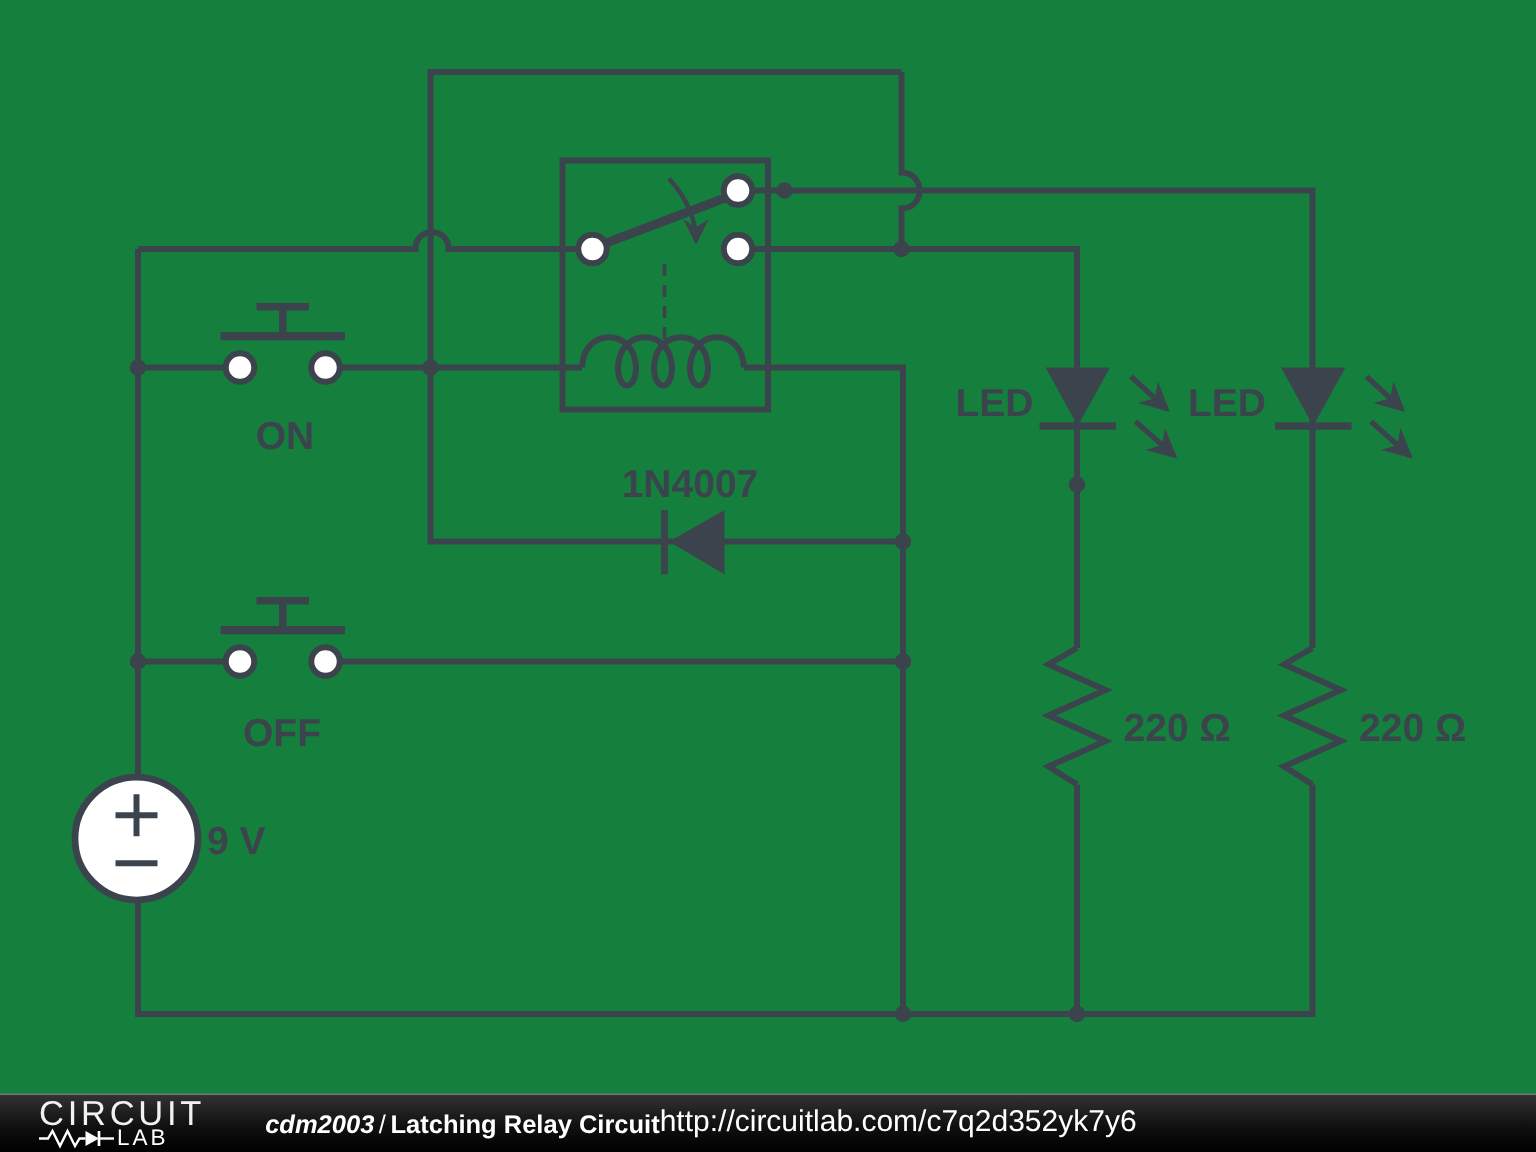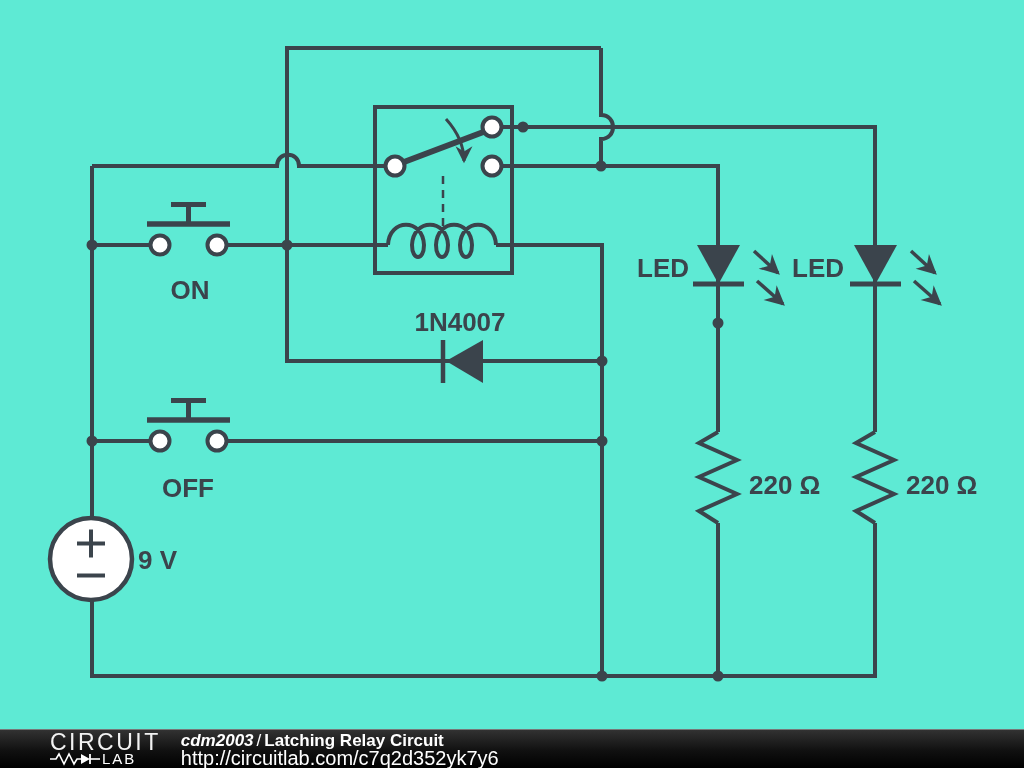--- a/index.html
+++ b/index.html
@@ -1,28 +1,28 @@
 <!DOCTYPE html>
 <html><head>
 <meta charset="utf-8">
 <style>
   html,body{margin:0;padding:0;background:#fff;}
-  .stage{position:relative;width:1024px;height:768px;background:#5eead4;overflow:hidden;
+  .stage{position:relative;width:1024px;height:768px;background:#15803d;overflow:hidden;
          font-family:"Liberation Sans", sans-serif;}
   .schematic{position:absolute;top:0;left:0;}
   .sym-label{font-family:"Liberation Sans", sans-serif;font-weight:bold;font-size:26px;fill:#3b444c;}
   .footer{position:absolute;left:0;bottom:0;width:1024px;height:39px;
           background:linear-gradient(180deg,#323232 0%,#101010 55%,#000 100%);
           border-top:1px solid #777;box-sizing:border-box;
           display:flex;align-items:center;color:#fff;}
-  .logo{margin-left:50px;display:flex;flex-direction:column;justify-content:flex-end;}
+  .logo{margin-left:26px;display:flex;flex-direction:column;justify-content:flex-end;}
   .logo-top{font-size:23px;font-weight:normal;letter-spacing:2.5px;line-height:19px;color:#f2f2f2;}
   .logo-bottom{display:flex;align-items:center;line-height:14px;}
   .logo-lab{font-size:15px;font-weight:normal;letter-spacing:2px;color:#fff;}
-  .meta{margin-left:20px;display:flex;flex-direction:column;justify-content:space-between;}
+  .meta{margin-left:40px;display:flex;flex-direction:row;justify-content:space-between;}
   .meta-line1{font-size:17px;line-height:19px;color:#fff;}
   .meta-line1 .author{font-style:italic;font-weight:bold;}
   .meta-line1 .sep{font-weight:normal;padding:0 3px;}
   .meta-line1 .title{font-weight:bold;}
   .meta-line2{font-size:20px;line-height:17px;color:#fff;}
 </style>
 </head>
 <body>
 
 <div class="stage">

